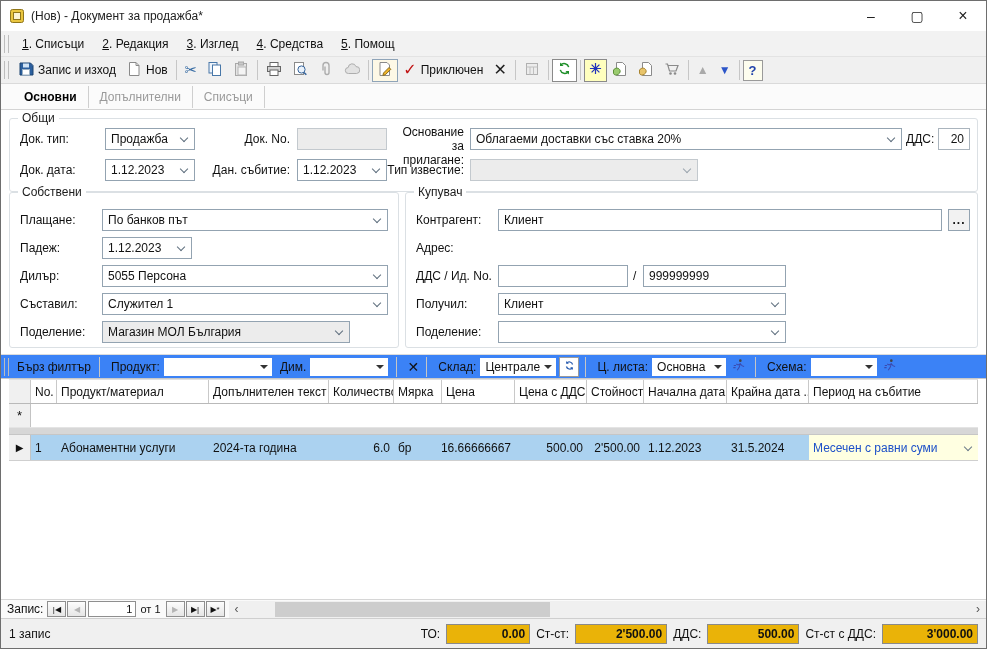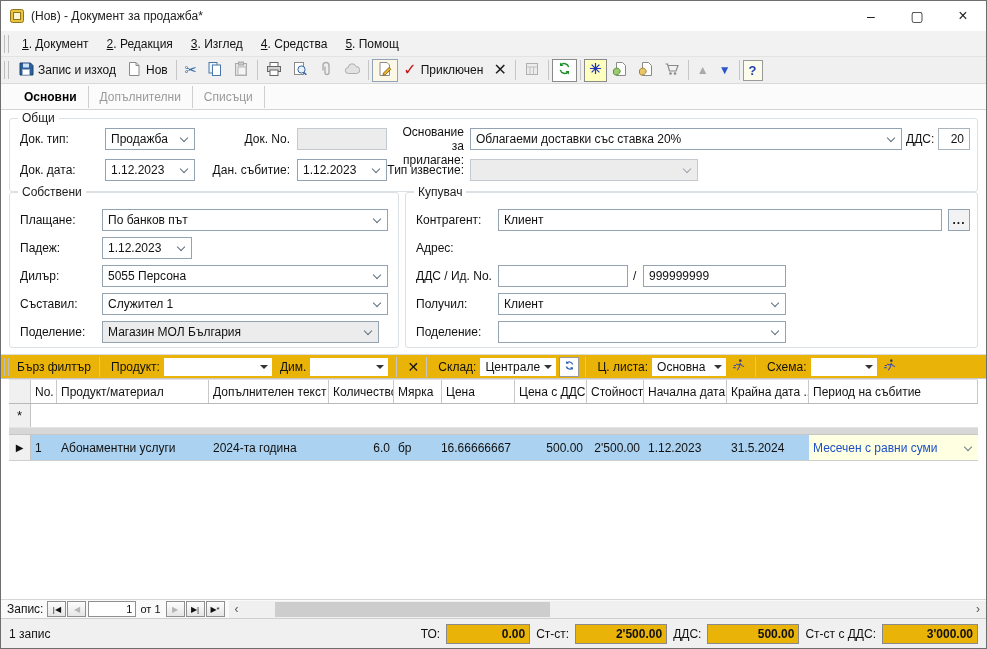--- a/index.html
+++ b/index.html
@@ -61,21 +61,21 @@
                 display:flex; align-items:center; padding:0 5px; overflow:hidden; white-space:nowrap; }
   .combo { padding-right:20px; }
   .chev { position:absolute; right:7px; top:6px; width:6px; height:6px;
           border-right:1.6px solid #5f6f7e; border-bottom:1.6px solid #5f6f7e; transform:rotate(45deg); }
   .disabled-box { background:#ececec; border-color:#c3c9ce; }
   .gray-box { background:#ececec; }
   .browse-btn { position:absolute; height:22px; width:22px; border:1px solid #93a3b1; background:#f2f2f2;
                 display:flex; align-items:center; justify-content:center; font-weight:bold; letter-spacing:1px; }
   .num-r { justify-content:flex-end; }
   
-  .filterbar { height:25px; background:#eab308; border-top:1px solid #dcdcdc; border-bottom:1px solid #c9c9c9;
+  .filterbar { height:25px; background:#3b82f6; border-top:1px solid #dcdcdc; border-bottom:1px solid #c9c9c9;
                display:flex; align-items:center; flex:0 0 auto; margin-top:6px; }
   .flat-combo { background:#fff; height:18px; display:flex; align-items:center; padding:0 16px 0 5px;
                 position:relative; margin-left:4px; }
   .tri { position:absolute; right:4px; top:7px; width:0; height:0;
          border-left:4px solid transparent; border-right:4px solid transparent; border-top:4px solid #333; }
   .fb-label { margin-left:8px; white-space:nowrap; }
   .mini-btn { width:20px; height:20px; display:flex; align-items:center; justify-content:center; margin-left:3px; }
   .mini-btn.boxed { border:1px solid #9a9a9a; background:#fff; }
   
   .grid { flex:1 1 auto; margin:0 8px; display:flex; flex-direction:column; overflow:hidden;
@@ -139,21 +139,21 @@
     <span class="title-text">(Нов) - Документ за продажба*</span>
     <div class="win-controls">
       <div class="win-btn">–</div>
       <div class="win-btn">▢</div>
       <div class="win-btn" style="font-size:16px">×</div>
     </div>
   </div>
 
   <div class="menubar">
     <div class="grip"></div>
-    <span class="menu-item"><span class="mnum">1</span><span>. Документ</span></span>
+    <span class="menu-item"><span class="mnum">1</span><span>. Списъци</span></span>
     <span class="menu-item"><span class="mnum">2</span><span>. Редакция</span></span>
     <span class="menu-item"><span class="mnum">3</span><span>. Изглед</span></span>
     <span class="menu-item"><span class="mnum">4</span><span>. Средства</span></span>
     <span class="menu-item"><span class="mnum">5</span><span>. Помощ</span></span>
   </div>
 
   <div class="toolbar">
     <div class="grip"></div>
     <div class="tbtn">
       <span><svg width="16" height="16" viewBox="0 0 16 16">
@@ -340,21 +340,21 @@
         <div class="combo" style="left:92px; top:72px; width:286px;">
             <span>5055 Персона</span>
             <span class="chev"></span>
           </div>
         <span class="flabel" style="left:10px; top:104px;">Съставил:</span>
         <div class="combo" style="left:92px; top:100px; width:286px;">
             <span>Служител 1</span>
             <span class="chev"></span>
           </div>
         <span class="flabel" style="left:10px; top:132px;">Поделение:</span>
-        <div class="combo gray-box" style="left:92px; top:128px; width:277px;">
+        <div class="combo gray-box" style="left:92px; top:128px; width:248px;">
             <span>Магазин МОЛ България</span>
             <span class="chev"></span>
           </div>
       </div>
 
       <div class="groupbox gb-buyer">
         <span class="gb-title">Купувач</span>
         <span class="flabel" style="left:10px; top:20px;">Контрагент:</span>
         <div class="tb" style="left:92px; top:16px; width:444px;">
             <span>Клиент</span>

